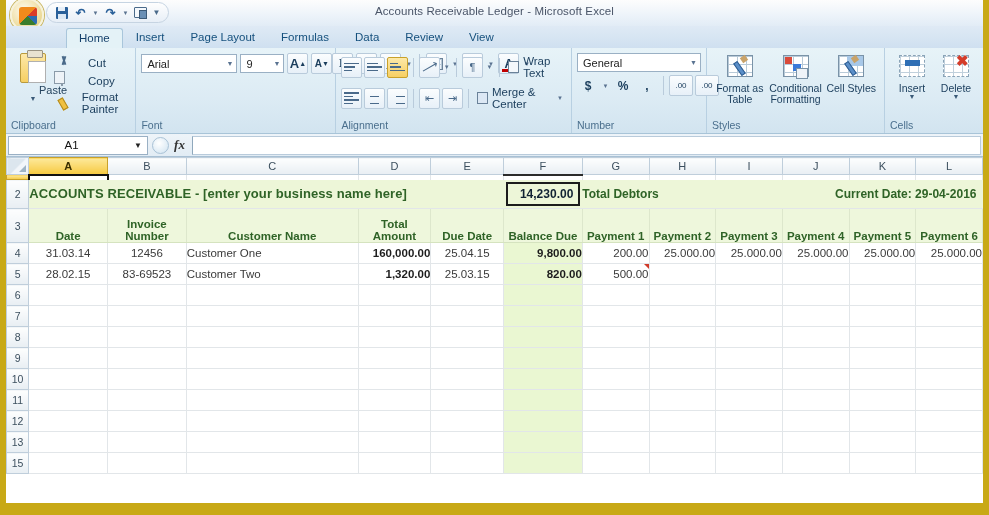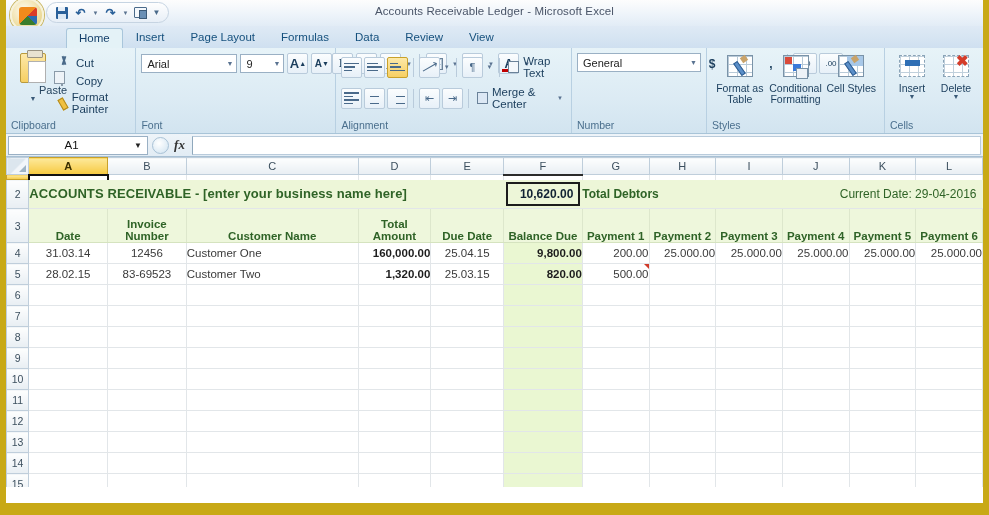--- a/index.html
+++ b/index.html
@@ -155,21 +155,21 @@
   }
   .clip-ico::after {
     content:''; position:absolute; left: 7px; top: 7px;
     width: 16px; height: 20px; background:#ffffff;
     border:1px solid #b0b0b0;
   }
   .paste-label { font-size: 11px; color: #26445e; margin-top: 1px; margin-left: 40px; }
   .paste-caret { font-size: 7px; color: #3a5a78; line-height: 6px; }
   .clip-cmds { display: flex; flex-direction: column; gap: 1px; padding-top: 3px; }
   .clip-cmd {
-    display: flex; align-items: center; gap: 4px;
+    display: flex; align-items: center; gap: 16px;
     font-size: 11.5px; color: #1a3d5c;
     padding: 1px 4px 1px 2px;
   }
   .mini-ico { width: 15px; height: 15px; position: relative; display:inline-block; }
   .ico-cut::before, .ico-cut::after {
     content:''; position:absolute; left: 6px; top: 1px;
     width: 1.6px; height: 9px; background:#4a6a8a;
   }
   .ico-cut::before { transform: rotate(18deg); }
   .ico-cut::after  { transform: rotate(-18deg); }
@@ -332,21 +332,21 @@
     font-size: 13px; font-weight: bold; color:#2f6327;
     letter-spacing: 0.1px;
   }
   .total-box {
     display:flex; align-items:center; justify-content:flex-end;
     height: 24px; border: 2px solid #1c1c1c; background:#edf6d8;
     font-size: 12px; font-weight: bold; color:#123;
     padding: 0 5px; margin: 1px 2px;
   }
   .tot-label { font-size:12px; font-weight:bold; color:#2f6327; }
-  .cur-date  { font-size:12px; font-weight:normal; color:#2f6327; text-align:right;margin-top:12px; }
+  .cur-date  { font-size:12px; font-weight:bold; color:#2f6327; text-align:right;margin-top:12px; }
 
   .hdr-row td {
     background:#eef7dc;
     font-size: 11.5px; font-weight: bold; color:#2f6327;
     text-align:center; vertical-align: bottom;
     padding-bottom: 3px;
     border-right:1px solid #dde7cc; border-bottom:1px solid #d5e3bf;
     height: 34px;
     line-height: 12px;
   }
@@ -578,21 +578,21 @@
             <span style="width:14px;height:12px;border:1px solid #6a8299;display:inline-block;background:#dce8f4"></span>
             <span>Merge &amp; Center</span>
             <span class="ico-caret">▼</span>
           </div>
         </div>
       </div>
       <div class="rgroup-label">Alignment</div>
     </div>
 
     <div class="rgroup" style="width:135px">
-      <div class="rgroup-body" style="padding-top:2px">
+      <div class="rgroup-body" style="flex-direction:column; padding-top:2px">
         <div class="font-row">
           <div class="combo" style="width:124px">
             <span class="cv">General</span>
             <span class="cd">▼</span>
           </div>
         </div>
         <div class="align-row">
           <div class="num-btn">
               <span>$</span>
             </div>
@@ -736,21 +736,21 @@
         <td class="cell"></td>
         <td class="cell"></td>
       </tr>
 
       <tr class="title-row">
         <th class="rowhdr">2</th>
         <td class="cell" colspan="5" style="background:#edf6d8;border-right:none">
           <span class="title-txt">ACCOUNTS RECEIVABLE - [enter your business name here]</span>
         </td>
         <td class="cell" style="background:#edf6d8;border-right:none;padding:0">
-          <div class="total-box">10,620.00</div>
+          <div class="total-box">14,230.00</div>
         </td>
         <td class="cell" colspan="3" style="background:#edf6d8;border-right:none">
           <span class="tot-label">Total Debtors</span>
         </td>
         <td class="cell" colspan="3" style="background:#edf6d8;border-right:none;text-align:right;padding-right:6px">
           <span class="cur-date">Current Date: 29-04-2016</span>
         </td>
       </tr>
 
       <tr class="hdr-row">
@@ -915,35 +915,20 @@
             <td class="cell"></td>
             <td class="cell fill-green"></td>
             <td class="cell"></td>
             <td class="cell"></td>
             <td class="cell"></td>
             <td class="cell"></td>
             <td class="cell"></td>
             <td class="cell"></td>
           </tr>
       <tr>
-            <th class="rowhdr">14</th>
-            <td class="cell"></td>
-            <td class="cell"></td>
-            <td class="cell"></td>
-            <td class="cell"></td>
-            <td class="cell"></td>
-            <td class="cell fill-green"></td>
-            <td class="cell"></td>
-            <td class="cell"></td>
-            <td class="cell"></td>
-            <td class="cell"></td>
-            <td class="cell"></td>
-            <td class="cell"></td>
-          </tr>
-      <tr>
             <th class="rowhdr">15</th>
             <td class="cell"></td>
             <td class="cell"></td>
             <td class="cell"></td>
             <td class="cell"></td>
             <td class="cell"></td>
             <td class="cell fill-green"></td>
             <td class="cell"></td>
             <td class="cell"></td>
             <td class="cell"></td>

